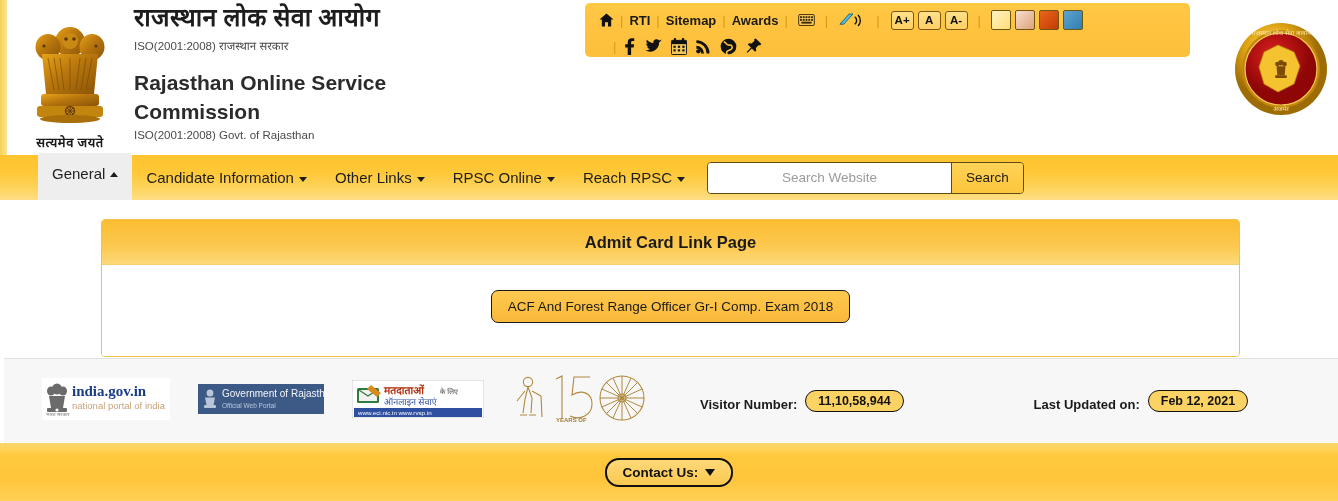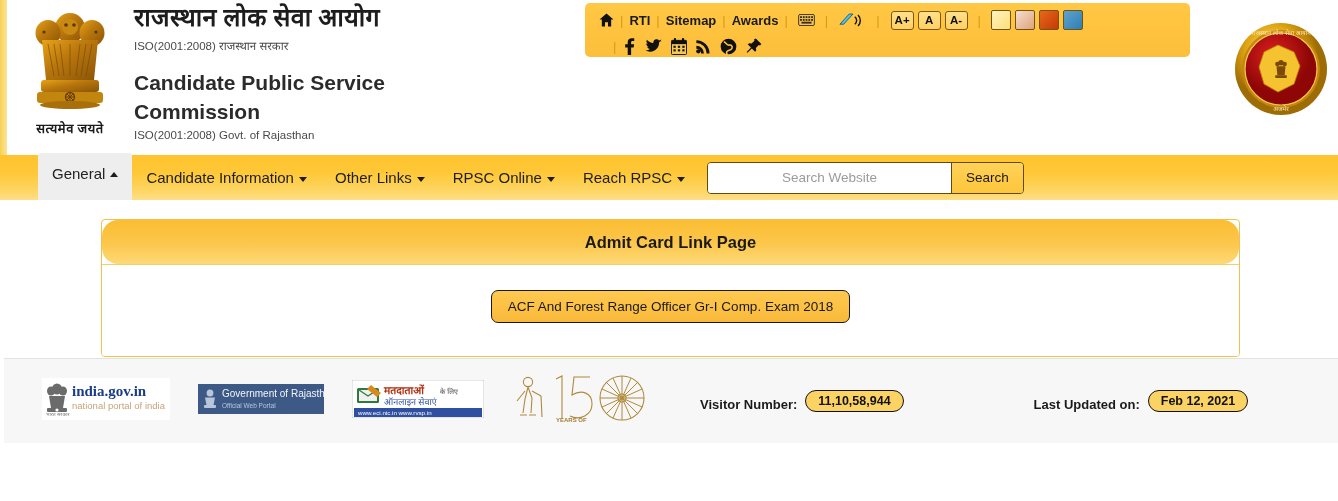--- a/index.html
+++ b/index.html
@@ -14,21 +14,21 @@
   
   .left-strip {
     position: absolute; left: 0; top: 0; width: 7px; height: 155px;
     background: linear-gradient(to right,#f7d154,#fbe49a);
   }
 
   
   .header { position: relative; height: 155px; background:#fff; }
 
   .emblem-left {
-    position: absolute; left: 22px; top: 6px; width: 96px; height: 140px;
+    position: absolute; left: 22px; top: 20px; width: 96px; height: 140px;
     text-align:center;
   }
   .emblem-left svg { display:block; margin: 0 auto; }
   .satyamev {
     font-family:"Liberation Serif", serif;
     font-size: 13px; font-weight: 700; color:#1a1a1a;
     letter-spacing:.5px; margin-top:1px;
   }
 
   .title-block { position:absolute; left:134px; top:0px; }
@@ -130,21 +130,20 @@
   .panel {
     position:absolute; left: 101px; top: 19px; width: 1139px;
     border: 1px solid #f0c24a; border-radius: 4px; overflow:hidden;
     background:#fff;
   }
   .panel-head {
     background: linear-gradient(to bottom,#fbbd32 0%,#fcc74c 55%,#fdd978 100%);
     text-align:center; padding: 13px 0 12px 0;
     font-size: 16.5px; font-weight:700; color:#1a1a1a;
     font-family:"Liberation Sans", sans-serif;
-    border-radius:16px;
   }
   .panel-body {
     background:#fff; padding: 25px 0 33px 0; text-align:center;
     border-top:1px solid #f3cf72;
   }
   .exam-btn {
     display:inline-block;
     background: linear-gradient(to bottom,#ffc94f,#f9b93a);
     border: 1.6px solid #1a1a1a; border-radius: 7px;
     padding: 8px 16px; font-size: 13.5px; color:#1a1a1a; cursor:pointer;
@@ -236,21 +235,21 @@
           </g>
           <ellipse cx="46" cy="99" rx="30" ry="4" fill="#a96f0a"></ellipse>
         </svg>
       </span>
       <div class="satyamev">सत्यमेव जयते</div>
     </div>
 
     <div class="title-block">
       <div class="hindi-title">राजस्थान लोक सेवा आयोग</div>
       <div class="hindi-sub">ISO(2001:2008) राजस्थान सरकार</div>
-      <div class="eng-title">Candidate Public Service Commission</div>
+      <div class="eng-title">Rajasthan Online Service Commission</div>
       <div class="eng-sub">ISO(2001:2008) Govt. of Rajasthan</div>
     </div>
 
     <div class="topbar">
       <div class="topbar-row">
         <span class="tb-home tb-icon">
           <svg width="15" height="14" viewBox="0 0 16 15">
               <path d="M8 0.5 L15.5 7 L13 7 L13 14.5 L9.6 14.5 L9.6 10 L6.4 10 L6.4 14.5 L3 14.5 L3 7 L0.5 7 Z" fill="#111"></path>
             </svg>
         </span>
@@ -508,14 +507,20 @@
       <span class="fstat-label">Visitor Number:</span>
       <span class="pill">11,10,58,944</span>
     </div>
 
     <div class="fstat" style="margin-left:130px;">
       <span class="fstat-label">Last Updated on:</span>
       <span class="pill">Feb 12, 2021</span>
     </div>
   </div>
 
+  <div class="bottombar">
+    <button class="contact-btn">
+      <span>Contact Us:</span>
+      <i class="chev-d"></i>
+    </button>
+  </div>
 
 </div>
 
 </body></html>

